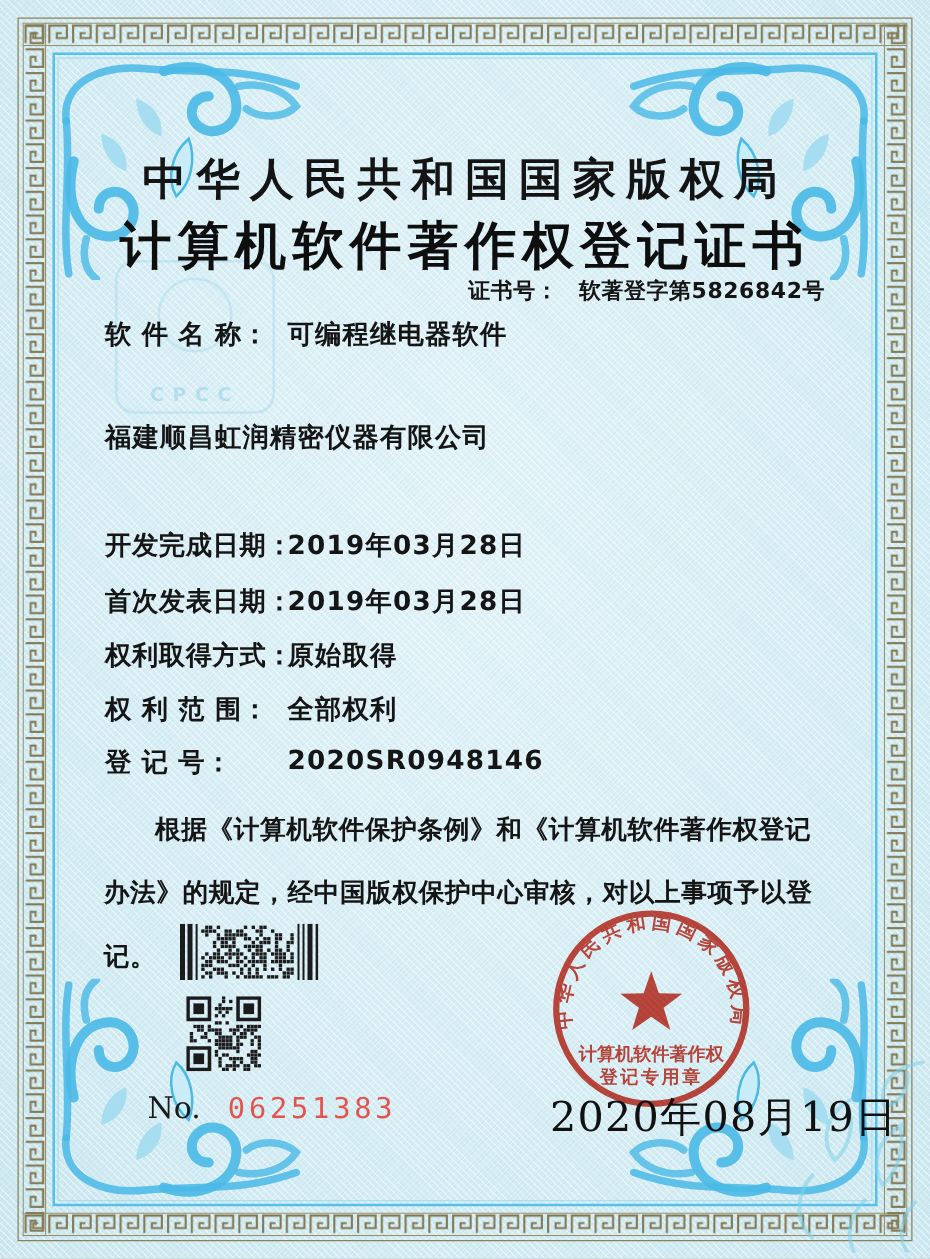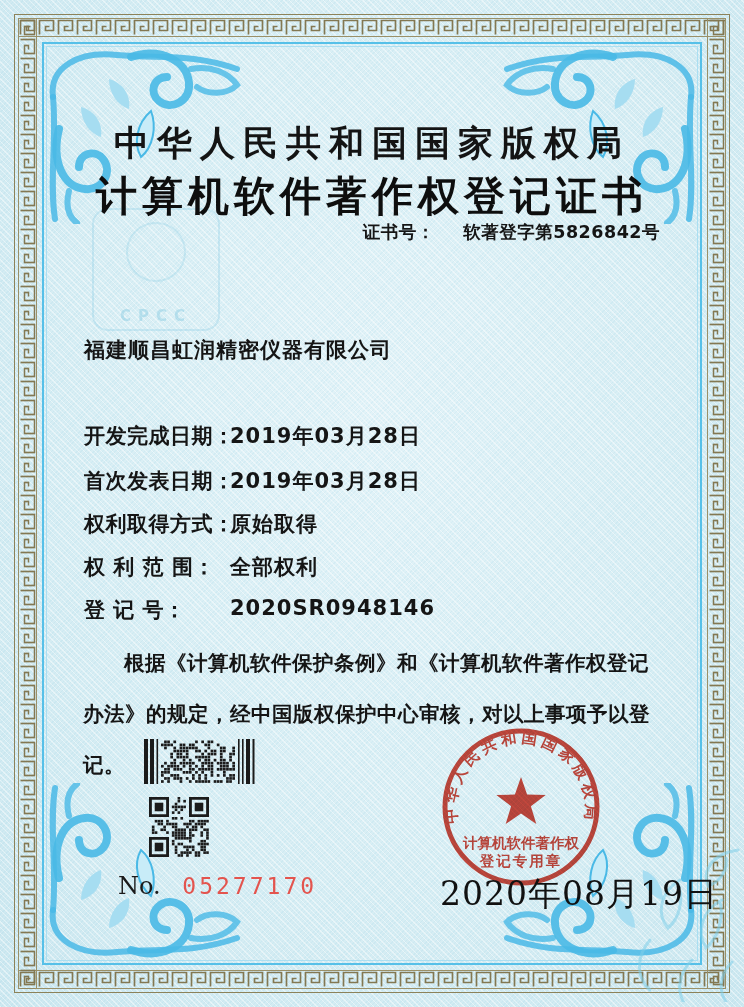--- a/index.html
+++ b/index.html
@@ -165,23 +165,27 @@
   <div class="abs cpcc">
     <div class="box"></div>
     <div class="ring"></div>
     <div class="txt">CPCC</div>
   </div>
 
   <div class="abs authority">中华人民共和国国家版权局</div>
   <div class="abs cert-title">计算机软件著作权登记证书</div>
   <div class="abs cert-no">
     <span>证书号：</span>
-    <span style="margin-left:22px">软著登字第5826842号</span>
-  </div>
-
+    <span style="margin-left:10px">软著登字第5826842号</span>
+  </div>
+
+  <div class="fld" style="top:253px">
+    <span class="lbl">软 件 名 称：</span>
+    <span class="val">可编程继电器软件</span>
+  </div>
   <div class="fld" style="top:336px">
     <span class="val">福建顺昌虹润精密仪器有限公司</span>
   </div>
   <div class="fld" style="top:422px">
     <span class="lbl">开发完成日期：</span>
     <span class="val">2019年03月28日</span>
   </div>
   <div class="fld" style="top:467px">
     <span class="lbl">首次发表日期：</span>
     <span class="val">2019年03月28日</span>
@@ -526,21 +530,21 @@
           <rect x="40" y="26" width="1.85" height="1.85"></rect>
           <rect x="40" y="28" width="1.85" height="1.85"></rect>
           <rect x="40" y="32" width="1.85" height="1.85"></rect>
           <rect x="40" y="38" width="1.85" height="1.85"></rect>
         </g>
     </g>
   </svg>
 
   <div class="abs serial">
     <span class="no">No.</span>
-    <span class="num">05277170</span>
+    <span class="num">06251383</span>
   </div>
 
   <svg class="abs seal" viewBox="0 0 164 164">
     <circle cx="82" cy="82" r="76" fill="none" stroke="#d23b2e" stroke-width="5"></circle>
     <path id="sealArc" d="M 22,108 A 65,65 0 1 1 142,108" fill="none"></path>
     <polygon fill="#d23b2e" points="82,52 88.1,69.6 106.7,70 91.9,81.2 97.3,99 82,88.4 66.7,99 72.1,81.2 57.3,70 75.9,69.6"></polygon>
     <text font-size="15.5" font-weight="700" fill="#d23b2e" letter-spacing="4" font-family="DejaVu Serif, Liberation Serif, serif">
       <textPath href="#sealArc" startOffset="50%" text-anchor="middle">中华人民共和国国家版权局</textPath>
     </text>
     <text x="82" y="123" text-anchor="middle" font-size="14.5" font-weight="700" fill="#d23b2e">计算机软件著作权</text>

